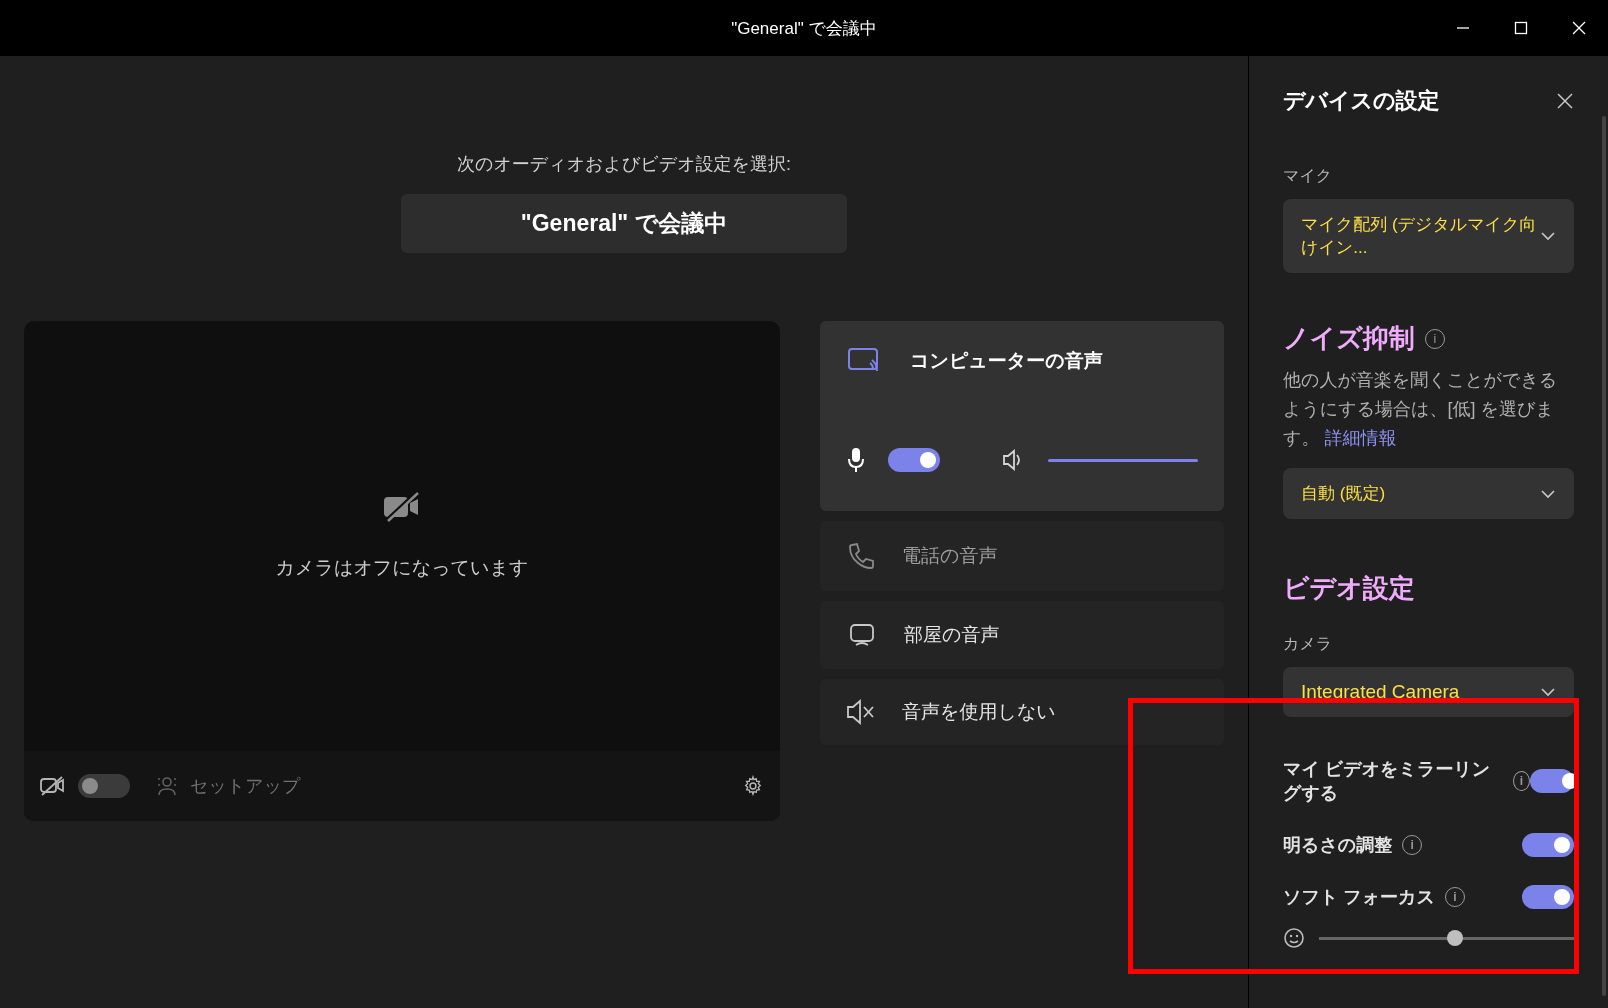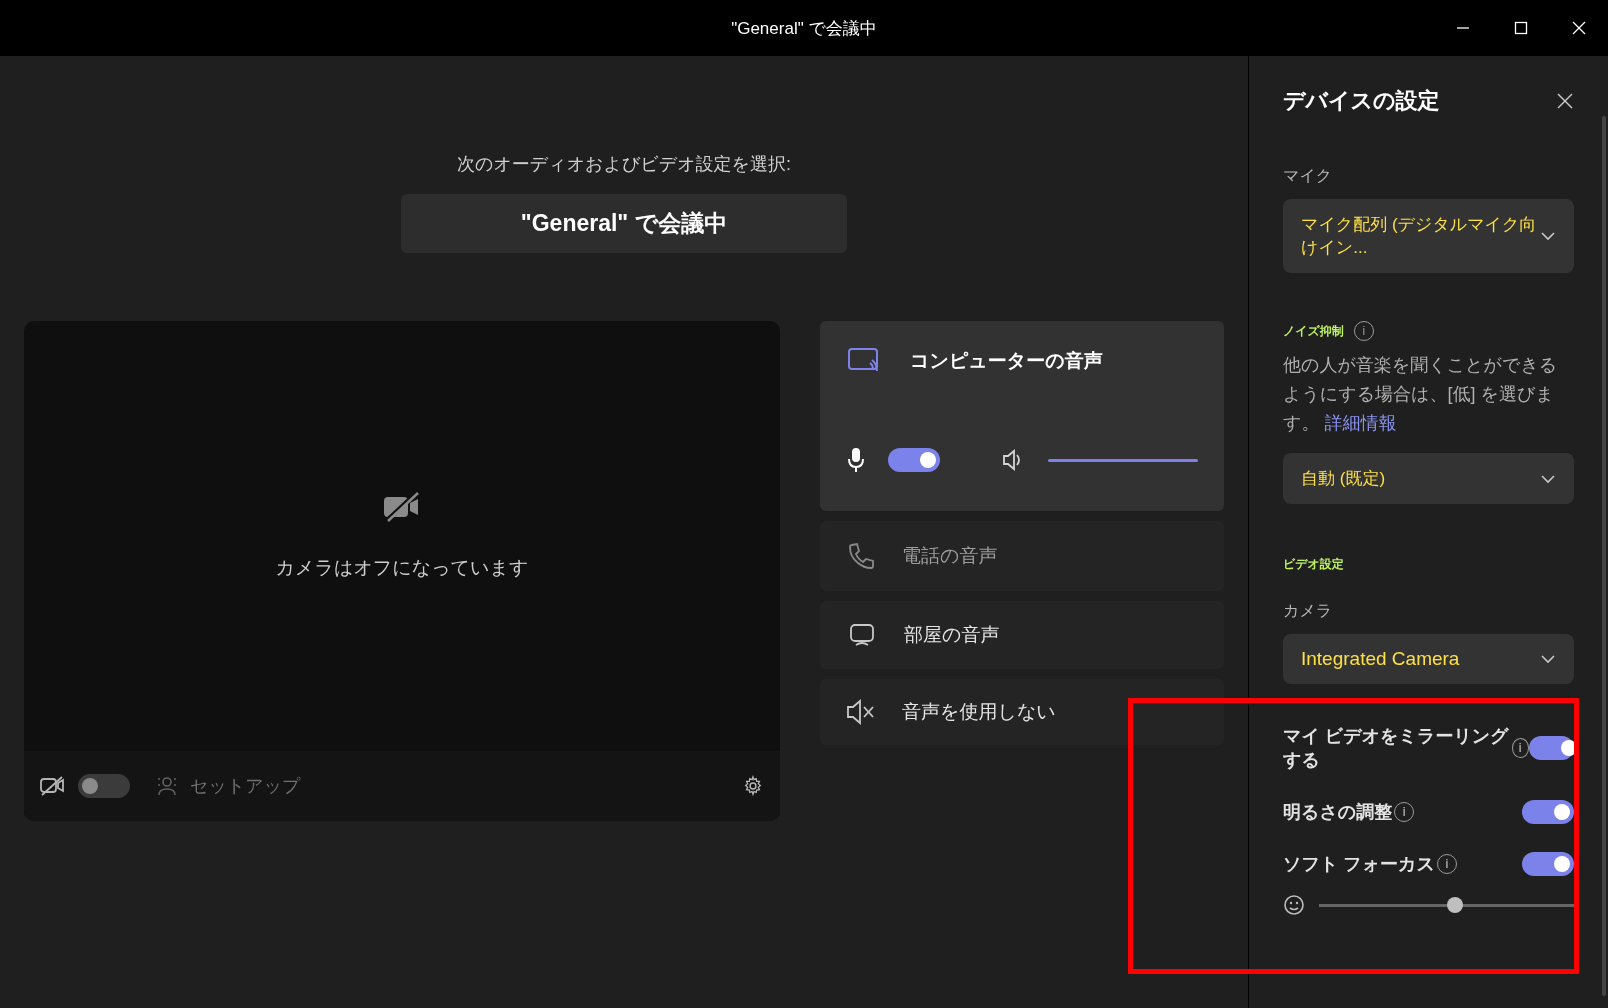--- a/index.html
+++ b/index.html
@@ -109,30 +109,30 @@
 .close-x { color:#c8c8c8; font-size:18px; }
 .label { font-size:16px; color:#b8b8b8; margin-bottom:12px; }
 .select-box {
   background:#333; border-radius:8px;
   padding: 14px 18px;
   display:flex; justify-content:space-between; align-items:center;
   color:#fde047; font-size:17px;
   margin-bottom: 48px;
 }
 .section-title-row { display:flex; align-items:center; gap:10px; margin-bottom:10px; }
-.section-title { color:#bef264; font-size:12px; font-weight:600; }
+.section-title { color:#f0abfc; font-size:26px; font-weight:600; }
 .info-circle {
   width:20px; height:20px; border:1.5px solid #999; border-radius:50%;
   display:inline-flex; align-items:center; justify-content:center;
   font-size:12px; color:#999;
 }
 .help-text { font-size:18px; color:#b0b0b0; line-height:1.6; margin-bottom:16px; }
 .help-link { color:#8b93f1; }
 .toggle-row { display:flex; justify-content:space-between; align-items:center; margin-bottom:28px; }
-.toggle-label { display:flex; align-items:center; gap:2px; font-size:18px; font-weight:600; color:#e3e3e3; }
+.toggle-label { display:flex; align-items:center; gap:10px; font-size:18px; font-weight:600; color:#e3e3e3; }
 .highlight-box {
   position:absolute;
   border: 5px solid #ff0000;
   pointer-events:none;
 }
 .soft-slider-row { display:flex; align-items:center; gap:14px; margin-top:6px; }
 .soft-track { flex:1; height:3px; background:#666; position:relative; }
 .soft-knob { position:absolute; width:16px; height:16px; border-radius:50%; background:#bfbfbf; top:-6.5px; left:50%; }
 .scrollbar { position:absolute; right:2px; top:60px; width:4px; height:880px; background:#444; border-radius:2px; }
 svg { display:block; }

